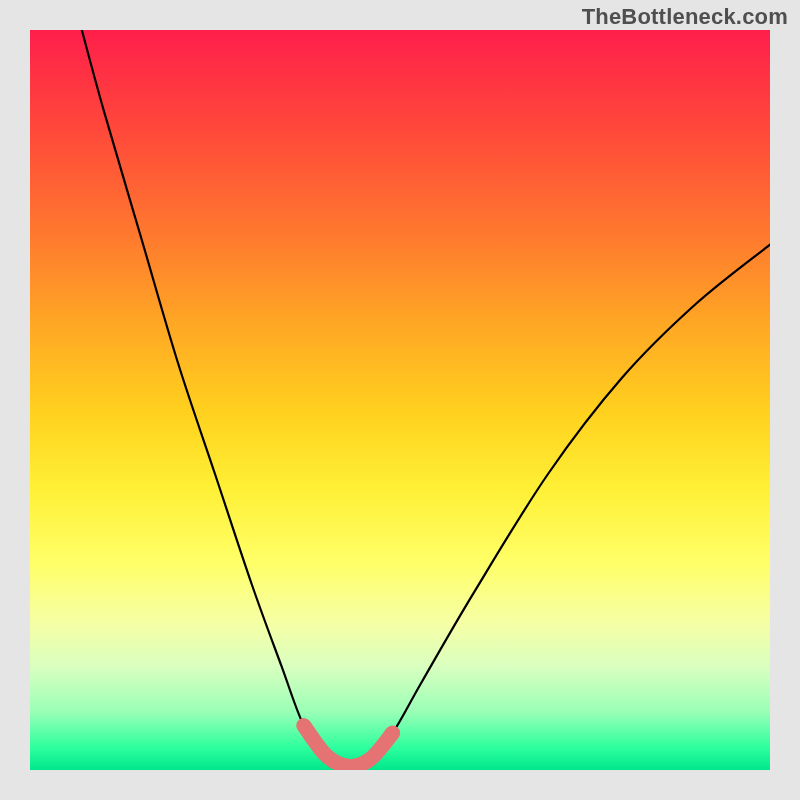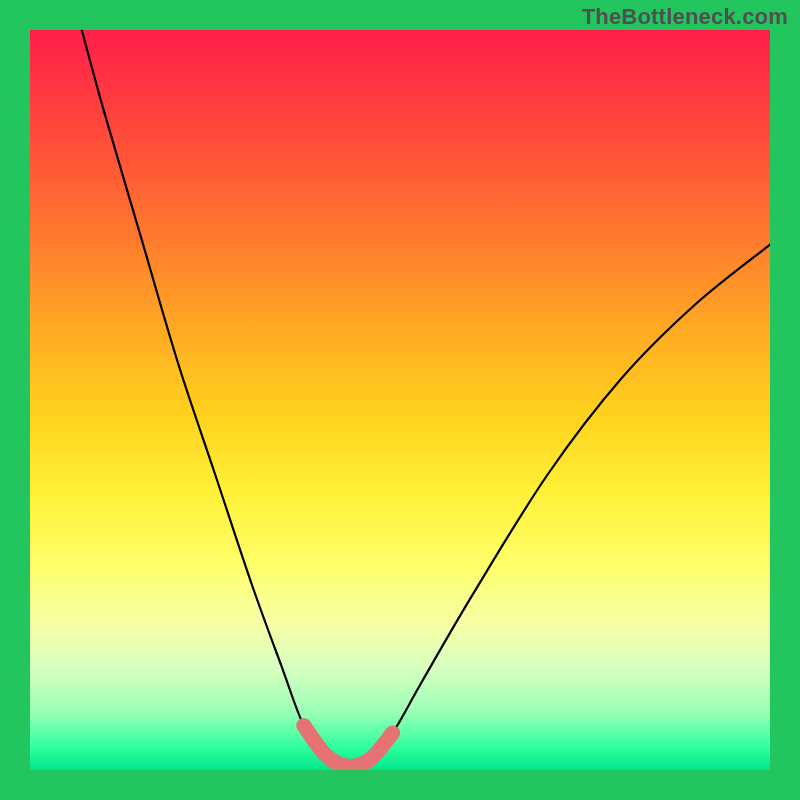--- a/index.html
+++ b/index.html
@@ -10,21 +10,21 @@
     background: #000000;
     overflow: hidden;
     font-family: Arial, Helvetica, sans-serif;
   }
   .frame {
     position: absolute;
     left: 0;
     top: 0;
     width: 800px;
     height: 800px;
-    background: #22c55e;
+    background: #e5e5e5;
   }
   .watermark {
     position: absolute;
     top: 4px;
     right: 12px;
     color: #4f4f4f;
     font-size: 22px;
     font-weight: 600;
     letter-spacing: 0.2px;
     z-index: 10;

